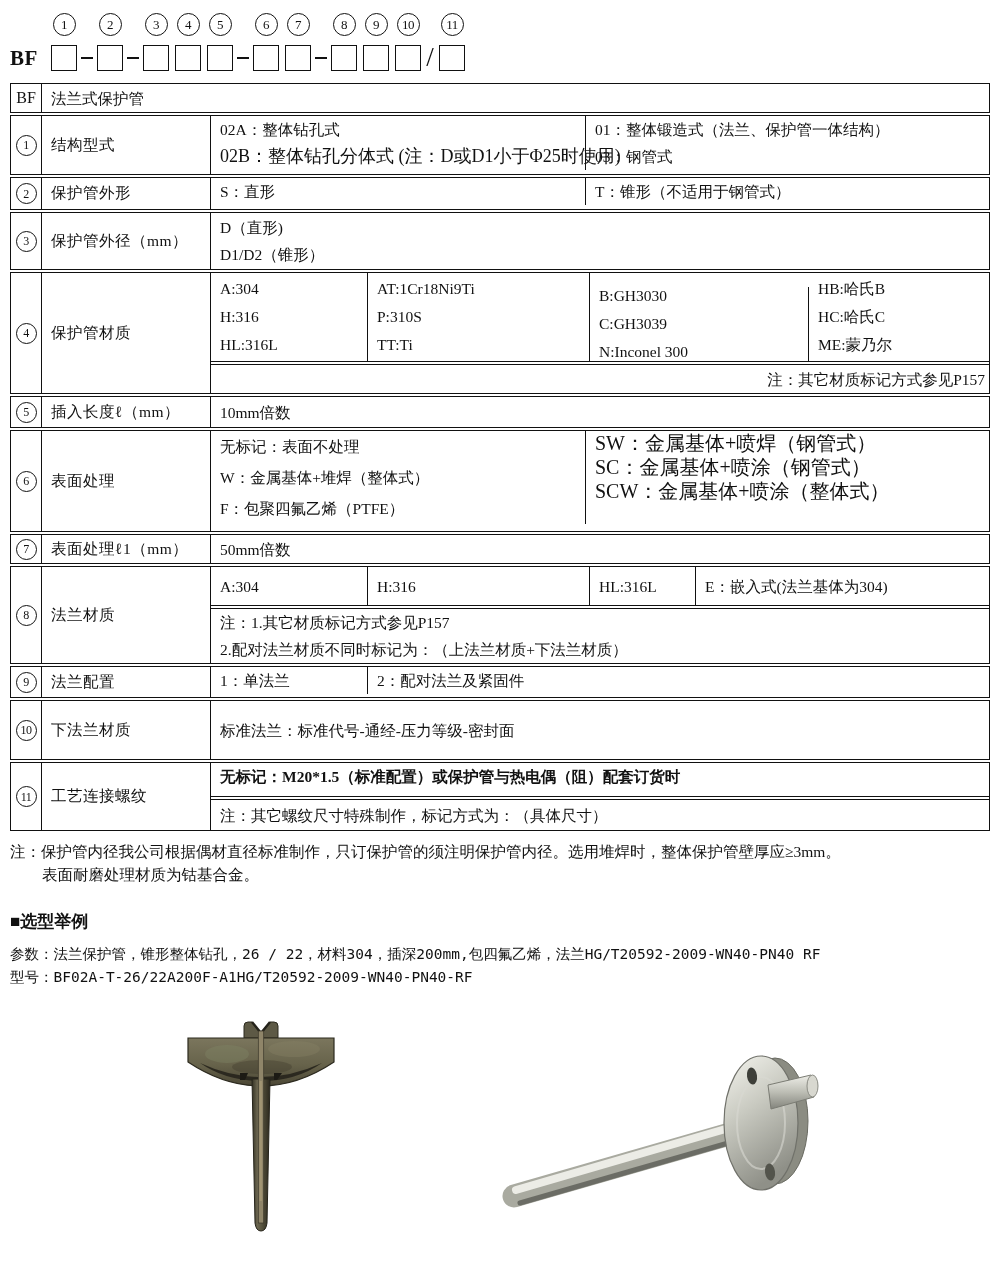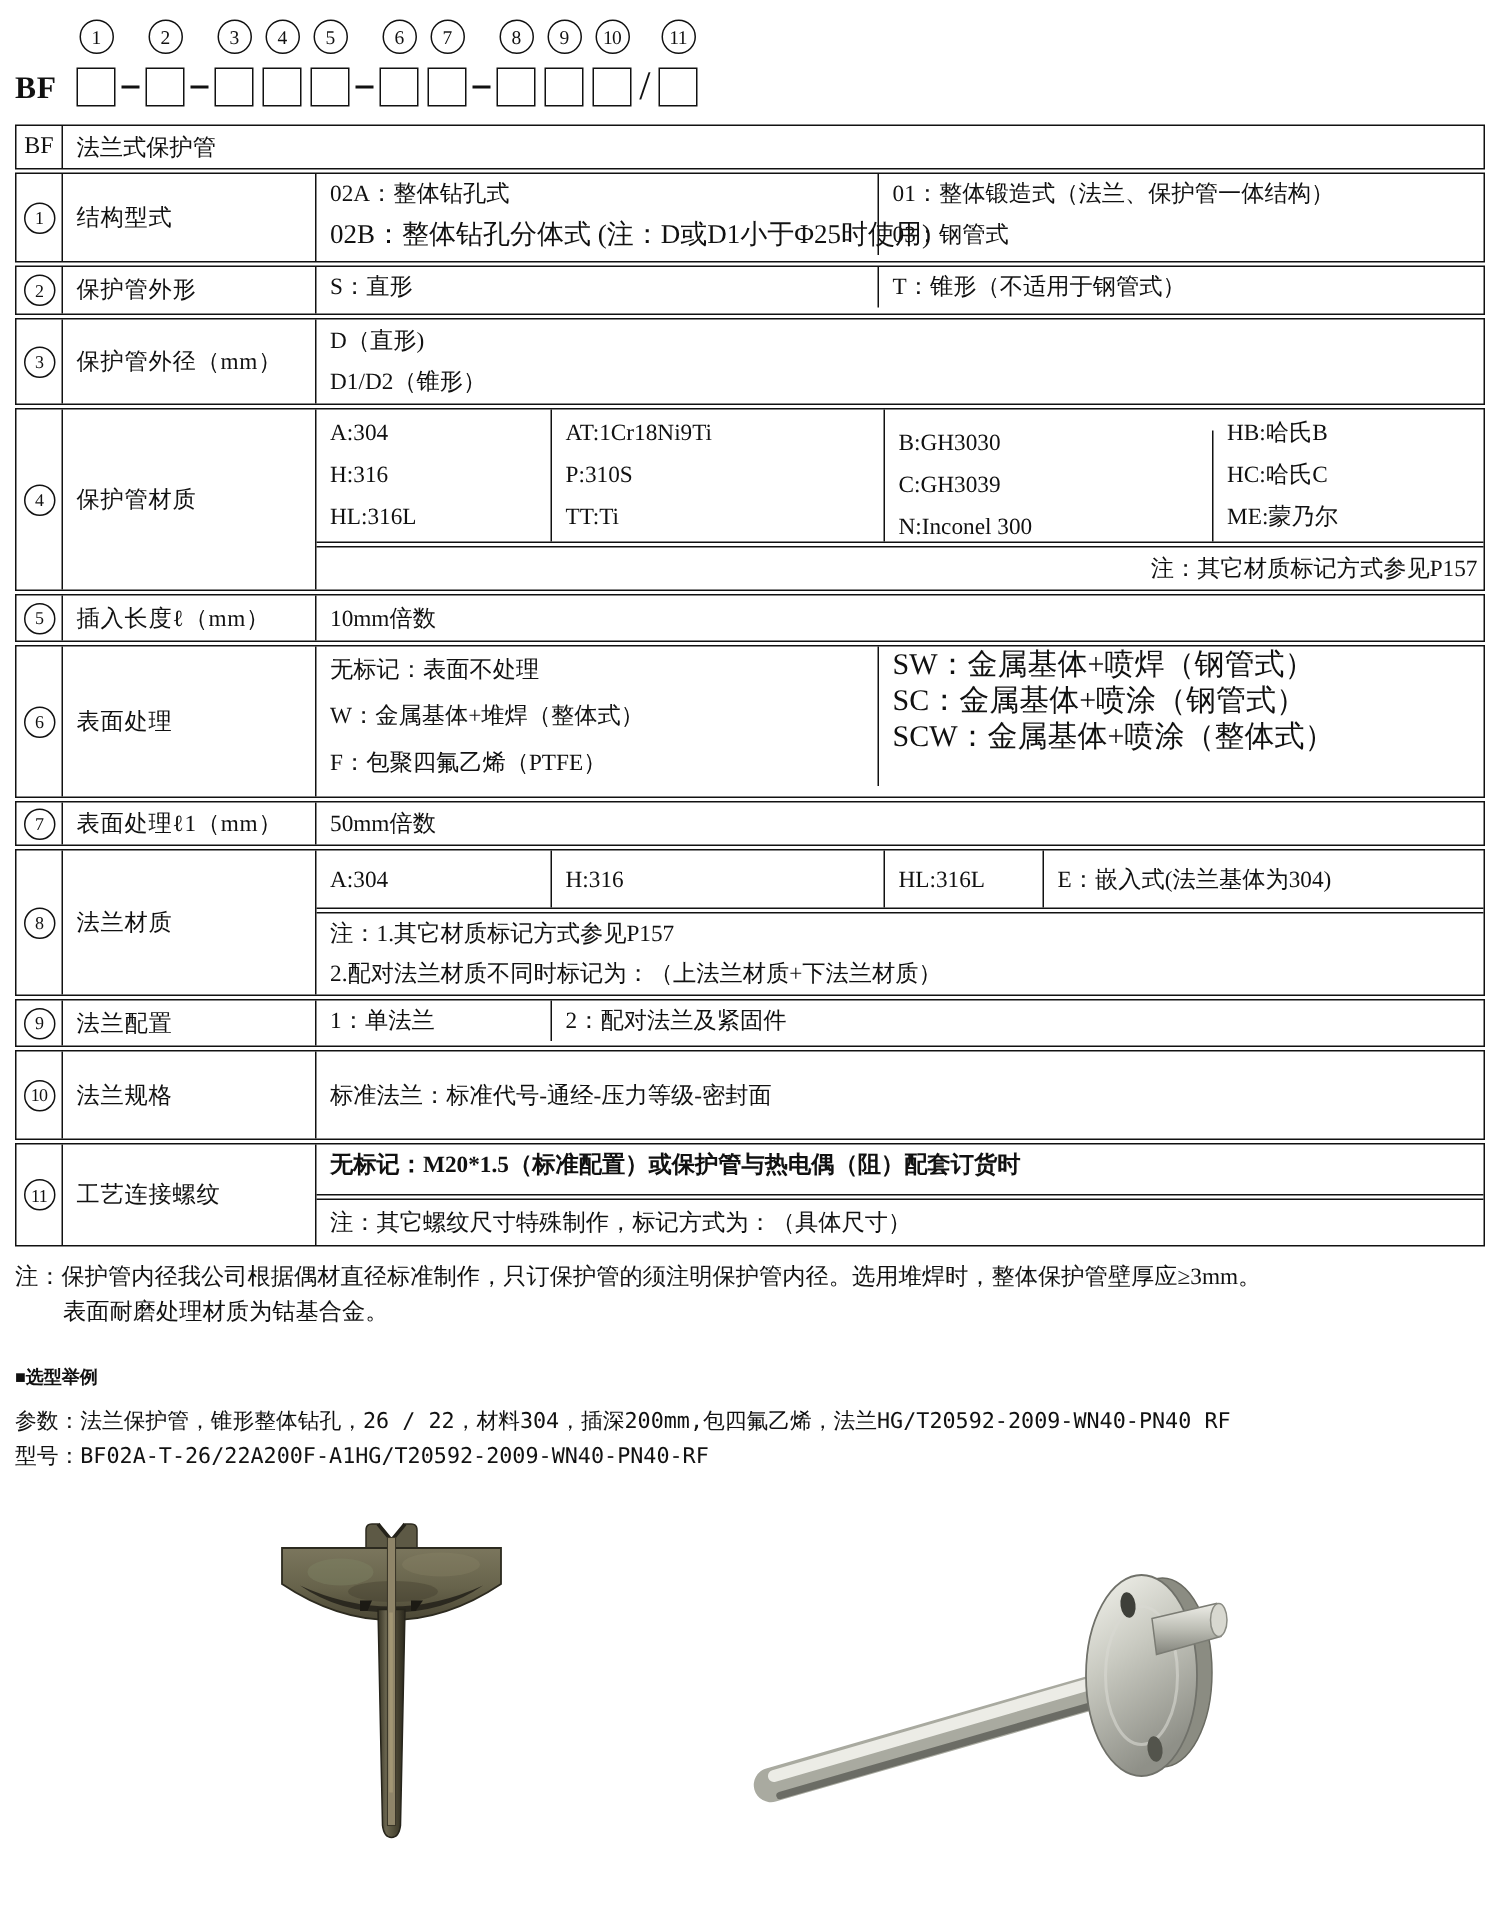--- a/index.html
+++ b/index.html
@@ -71,21 +71,21 @@
   .r8-grid { height:38px; display:flex; }
   .r8-note { height:58px; }
   .r8-note .line { line-height:27px; }
   .r11-top { height:33px; display:flex; align-items:flex-start;font-weight:bold; }
   .r11-bot { height:34px; }
 
   
   .footnote { margin-top:9px; font-size:15.5px; }
   .footnote .fline1 { line-height:23px; }
   .footnote .fline2 { line-height:23px; padding-left:32px; }
-  .example-title { margin-top:24px; font-size:12px; font-weight:bold; font-family:"Liberation Sans", sans-serif; }
+  .example-title { margin-top:24px; font-size:17px; font-weight:bold; font-family:"Liberation Sans", sans-serif; }
   .example-lines { margin-top:10px; font-family:"DejaVu Sans Mono", monospace; font-size:14.5px; }
   .example-lines div { line-height:23px; white-space:nowrap; }
 
   
   .photos { position:relative; height:255px; margin-top:24px; }
   .photo-left  { position:absolute; left:172px; top:8px; }
   .photo-right { position:absolute; left:452px; top:28px; }
 </style>
 </head>
 <body>
@@ -387,21 +387,21 @@
             </div>
         </div>
       </div>
     </div>
 
     <div class="trow h10">
       <div class="cell-num">
           <span class="circle-num">10</span>
         </div>
       <div class="cell-label">
-          <span>法兰规格</span>
+          <span>下法兰材质</span>
         </div>
       <div class="cell-content pad">
           <span class="line">标准法兰：标准代号-通经-压力等级-密封面</span>
         </div>
     </div>
 
     <div class="trow">
       <div class="cell-num">
           <span class="circle-num">11</span>
         </div>

